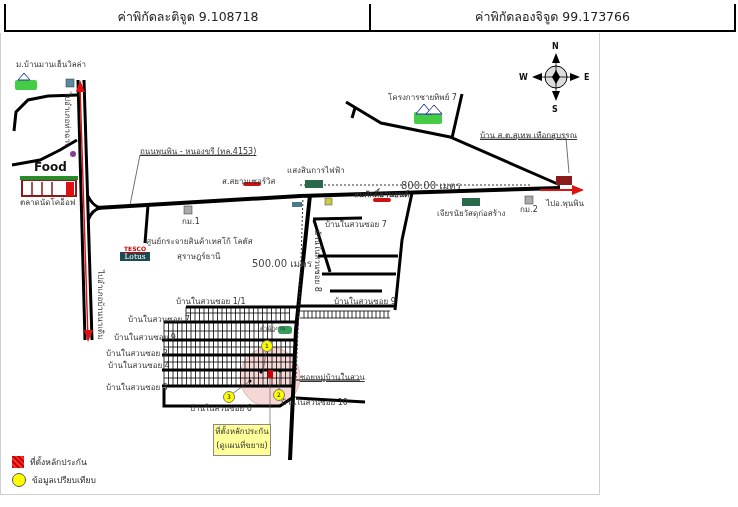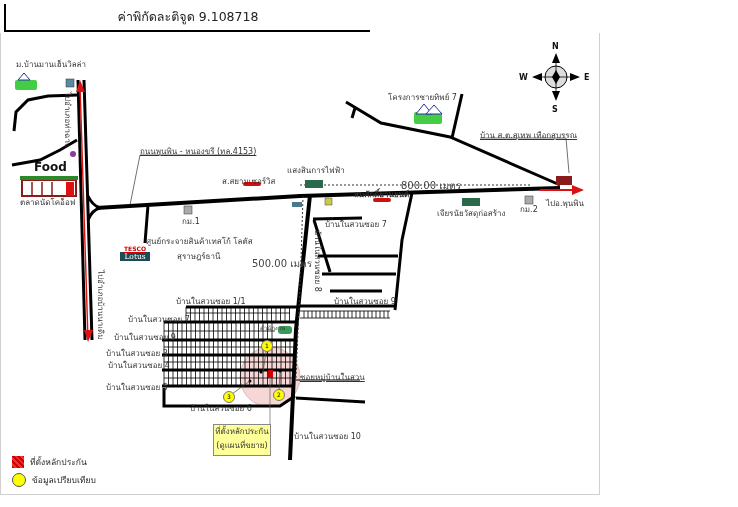--- a/index.html
+++ b/index.html
@@ -22,20 +22,21 @@
   .compass-lbl { position:absolute; font-size:8px; font-weight:bold; color:#111; }
   .lotus { position:absolute; left:120px; top:245px; width:30px; }
   .tesco { height:7px; font-size:6px; color:#c00; text-align:center; font-weight:bold; text-decoration:underline; }
   .lotus-box { height:9px; background:#1c4a55; color:#fff; font-size:7.5px; text-align:center; line-height:9px; font-family:"DejaVu Serif", serif; }
 </style>
 </head>
 <body>
 
 <div class="coord-bar">
   <div class="coord-cell lat">ค่าพิกัดละติจูด 9.108718</div>
+  <div class="coord-cell lon">ค่าพิกัดลองจิจูด 99.173766</div>
 </div>
 
 <div class="map-frame"></div>
 
 <svg class="map" width="738" height="507">
 
   <circle cx="270" cy="377" r="30" fill="#f7d6d6" stroke="#c99" stroke-width="0.6"></circle>
 
   <line x1="78" y1="80" x2="85" y2="340" stroke="#000" stroke-width="3"></line>
   <line x1="84" y1="80" x2="92" y2="340" stroke="#000" stroke-width="3"></line>
@@ -348,21 +349,21 @@
 <div class="lbl" style="left:325px;top:221px;">บ้านในสวนซอย 7</div>
 <div class="vlbl" style="left:313px;top:230px;">บ้านในสวนซอย 8</div>
 <div class="lbl" style="left:334px;top:298px;">บ้านในสวนซอย 9</div>
 <div class="lbl" style="left:176px;top:298px;">บ้านในสวนซอย 1/1</div>
 <div class="lbl" style="left:128px;top:316px;">บ้านในสวนซอย 7</div>
 <div class="lbl" style="left:114px;top:334px;">บ้านในสวนซอย 9</div>
 <div class="lbl" style="left:106px;top:350px;">บ้านในสวนซอย 3</div>
 <div class="lbl" style="left:108px;top:362px;">บ้านในสวนซอย 4</div>
 <div class="lbl" style="left:106px;top:384px;">บ้านในสวนซอย 5</div>
 <div class="lbl" style="left:190px;top:405px;">บ้านในสวนซอย 6</div>
-<div class="lbl" style="left:294px;top:399px;margin-top:34px;">บ้านในสวนซอย 10</div>
+<div class="lbl" style="left:281px;top:399px;">บ้านในสวนซอย 10</div>
 <div class="lbl" style="left:260px;top:325px;font-size:6px;">สำนักงาน</div>
 <div class="lbl ul" style="left:300px;top:374px;">ซอยหมู่บ้านในสวน</div>
 
 <div class="callout">
   <div>ที่ตั้งหลักประกัน</div>
   <div>(ดูแผนที่ขยาย)</div>
 </div>
 
 <div class="legend-item" style="top:455px;">
   <span class="sw-red"></span>

